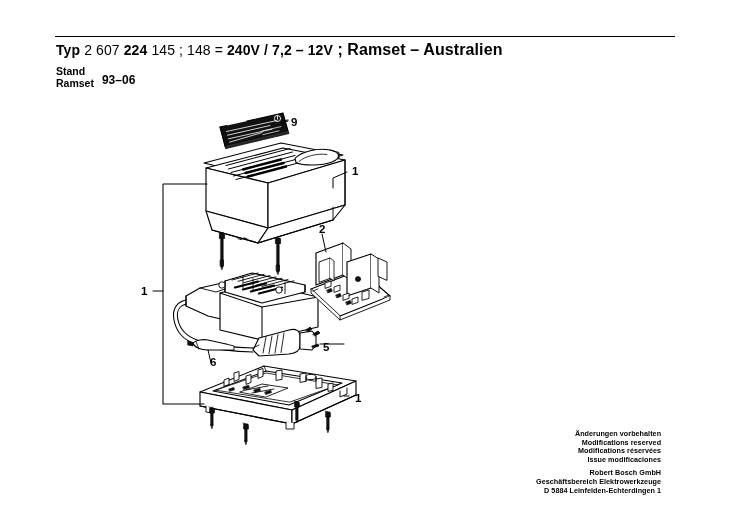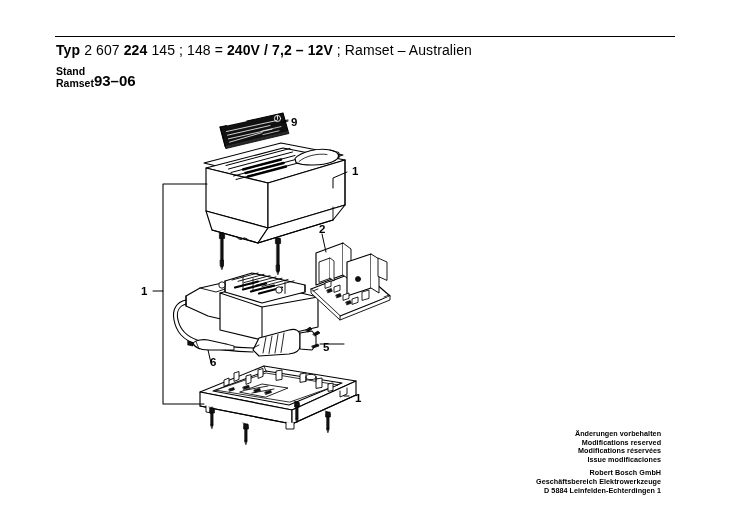--- a/index.html
+++ b/index.html
@@ -39,41 +39,41 @@
     white-space: nowrap;
     line-height: 1;
   }
   .t-big {
     font-size: 14px;
     letter-spacing: 0.1px;
   }
   .t-b { font-weight: bold; }
   .t-r { font-weight: normal; }
   .t-small {
-    font-size: 14px;
-    font-weight: normal;
+    font-size: 16px;
+    font-weight: bold;
     letter-spacing: 0.1px;
   }
 
   #stand-block {
     position: absolute;
     left: 56px;
     top: 66px;
     display: flex;
     align-items: center;
   }
   #stand-labels {
     font-size: 10.5px;
     font-weight: bold;
     line-height: 11.5px;
   }
   #stand-value {
-    font-size: 15px;
+    font-size: 12px;
     font-weight: bold;
-    margin-left: 0;
+    margin-left: 8px;
     padding-top: 5px;
   }
 
   
   #drawing {
     position: absolute;
     left: 0;
     top: 0;
     width: 730px;
     height: 516px;

